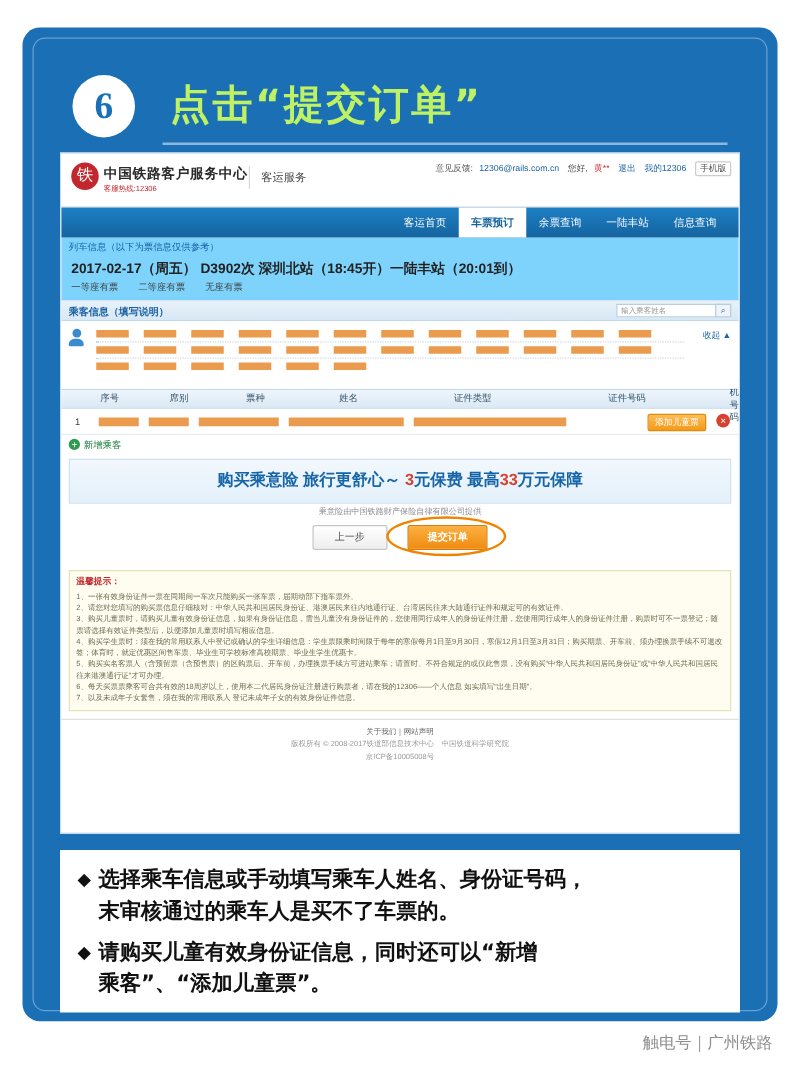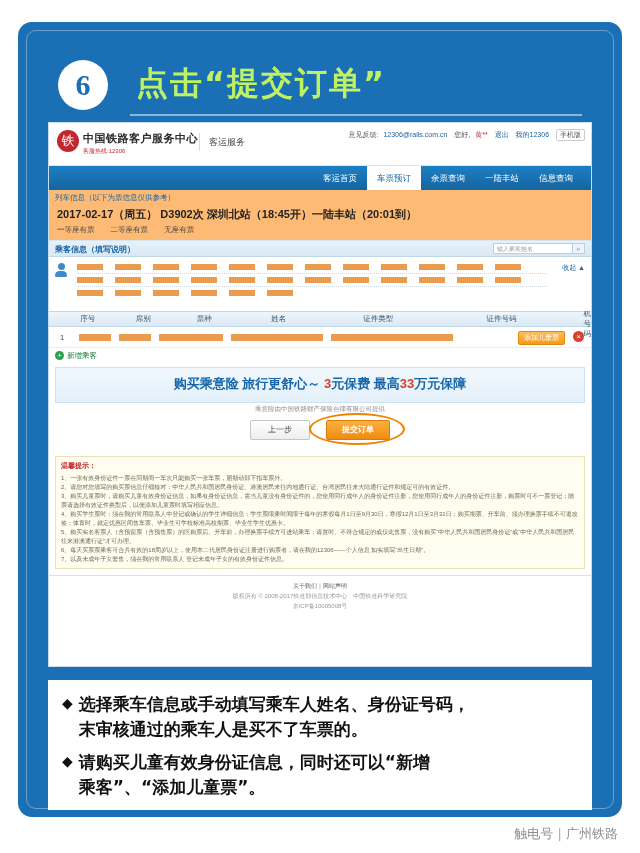--- a/index.html
+++ b/index.html
@@ -184,26 +184,26 @@
   }
   .nav-item {
     color: #ffffff;
     font-size: 8.5px;
     line-height: 24px;
     padding: 0 10px;
   }
   .nav-item.active {
     background: #ffffff;
     color: #15649f;
-    font-weight: normal;
+    font-weight: bold;
   }
 
   
   .train-bar {
-    background: #fdba74;
+    background: #7dd3fc;
     border-bottom: 1px solid #d6e5f2;
     padding: 3px 6px 2px 6px;
   }
   .train-bar-title {
     color: #1a62a5;
     font-size: 7.5px;
     margin-bottom: 2px;
   }
   .train-line {
     font-size: 11px;

